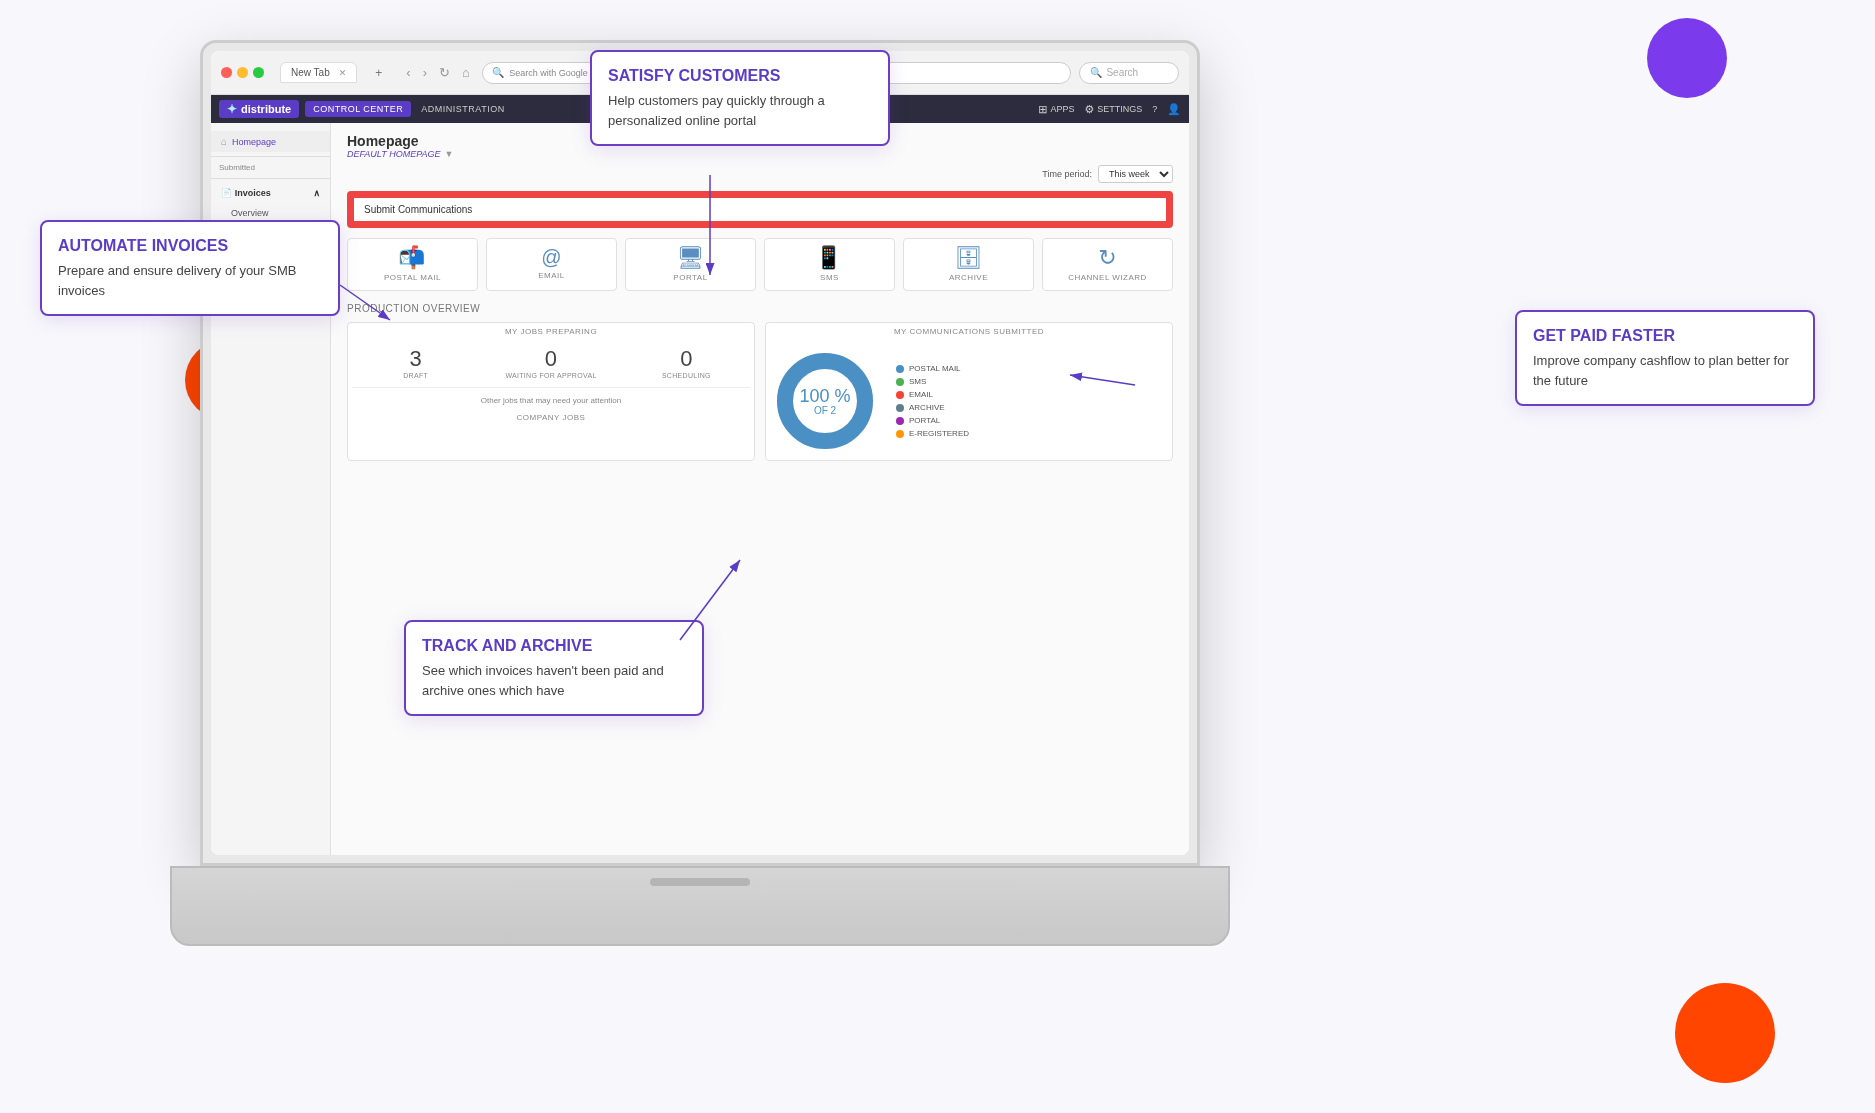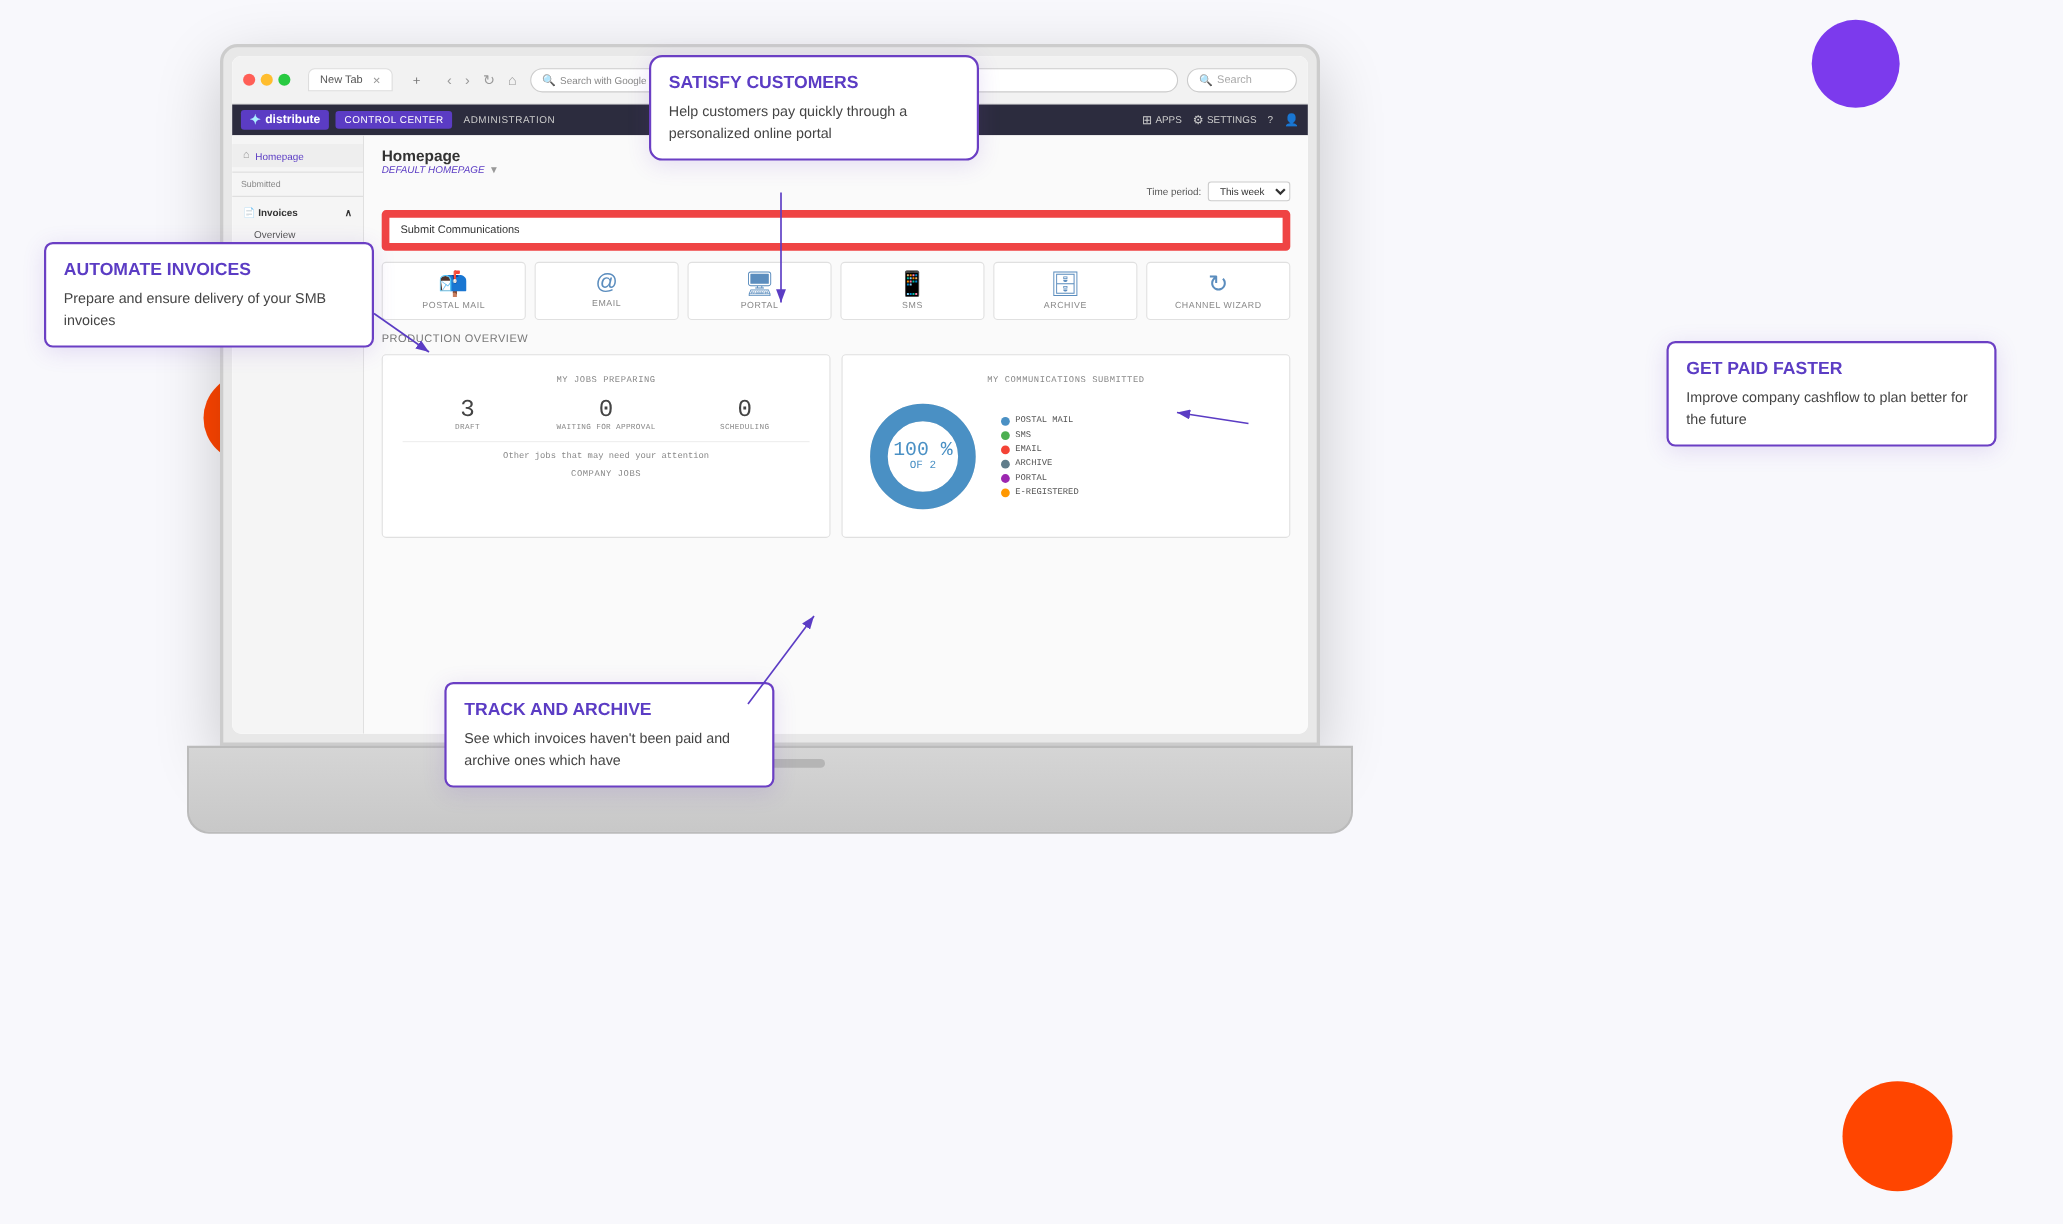--- a/index.html
+++ b/index.html
@@ -40,21 +40,21 @@
       background: #ff4500;
       border-radius: 50%;
     }
 
     
     .laptop-wrapper {
       position: absolute;
       left: 200px;
       top: 40px;
       width: 1000px;
-      height: 718px;
+      height: 906px;
     }
 
     
     .laptop-body {
       position: absolute;
       top: 0;
       left: 0;
       right: 0;
       bottom: 80px;
       background: #e8e8e8;
@@ -374,22 +374,21 @@
     .production-overview {
       display: grid;
       grid-template-columns: 1fr 1fr;
       gap: 10px;
     }
 
     .overview-card {
       background: white;
       border: 1px solid #e0e0e0;
       border-radius: 4px;
-      padding: 18px;
-      font-family: Liberation Mono, monospace;
+      padding: 4px;
     }
     .overview-card-title {
       font-size: 8px;
       color: #888;
       text-transform: uppercase;
       letter-spacing: 0.5px;
       margin-bottom: 10px;
       text-align: center;
     }
 
@@ -502,21 +501,20 @@
     }
 
     
     .callout-automate {
       left: 40px;
       top: 220px;
     }
     .callout-satisfy {
       left: 590px;
       top: 50px;
-      border-radius: 12px;
     }
     .callout-get-paid {
       right: 60px;
       top: 310px;
     }
     .callout-track {
       left: 380px;
       top: 620px;
       margin-left: 24px;
     }

